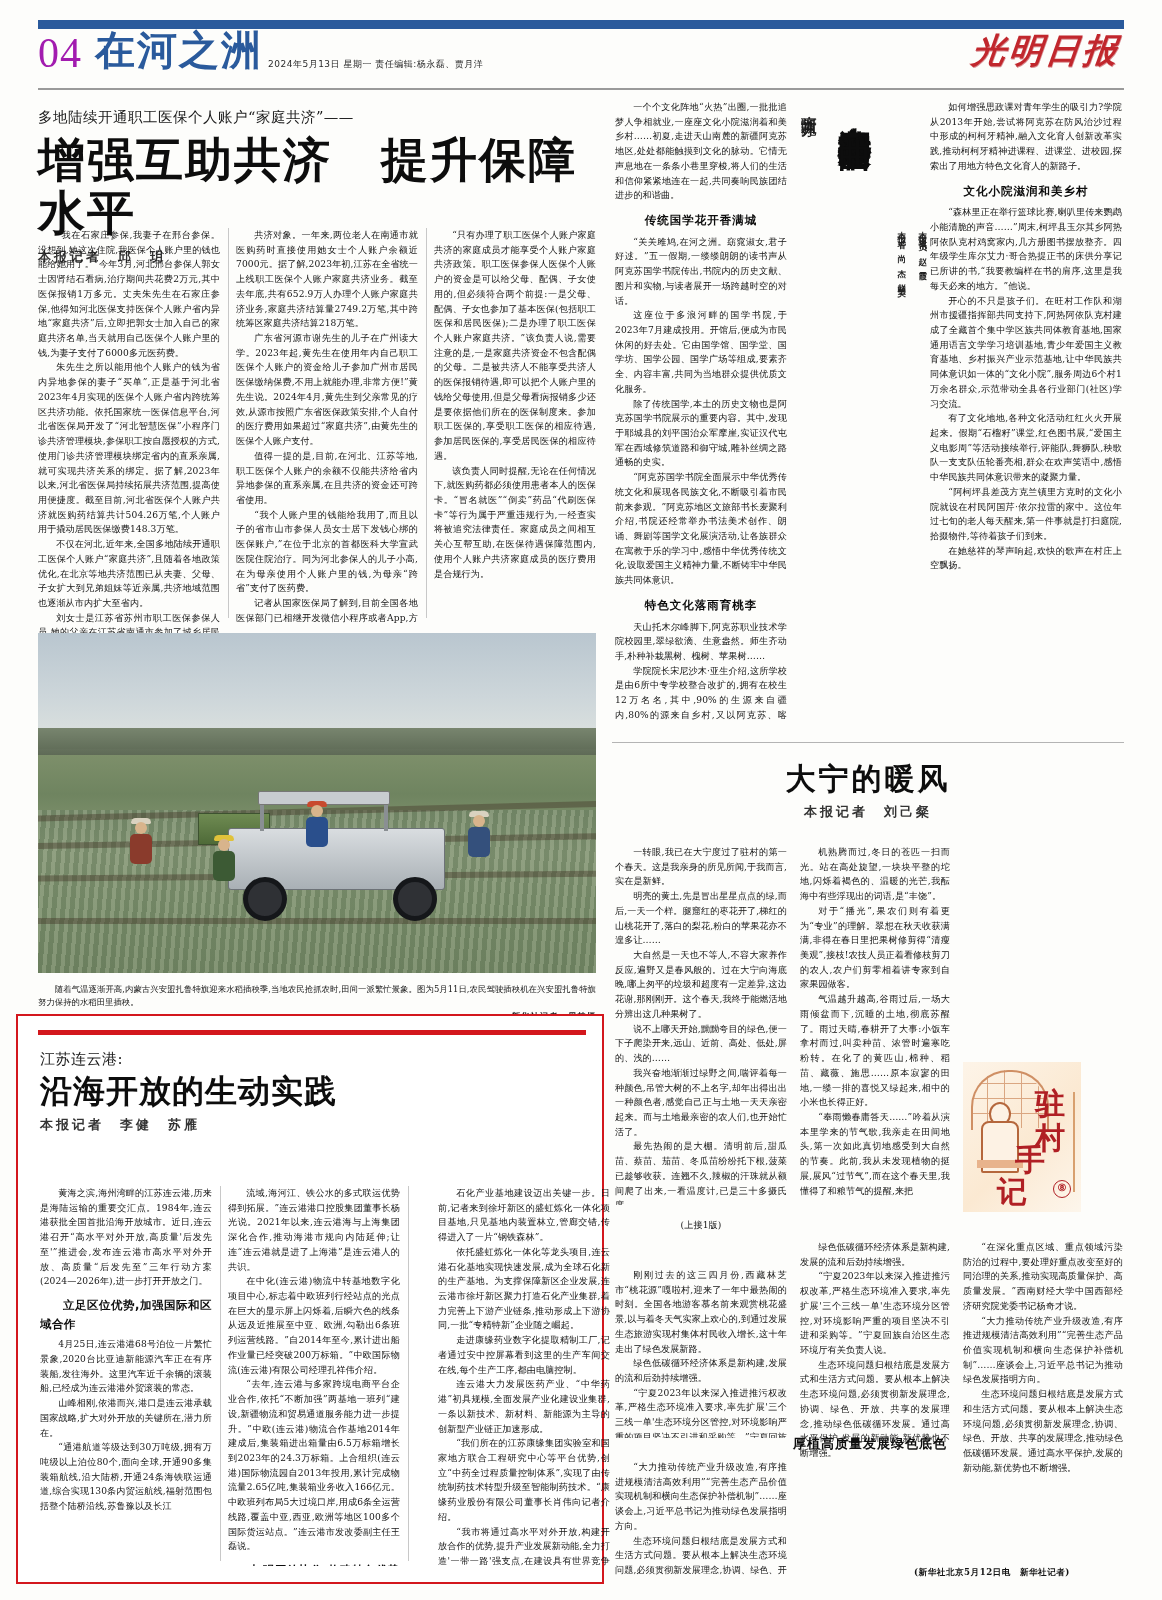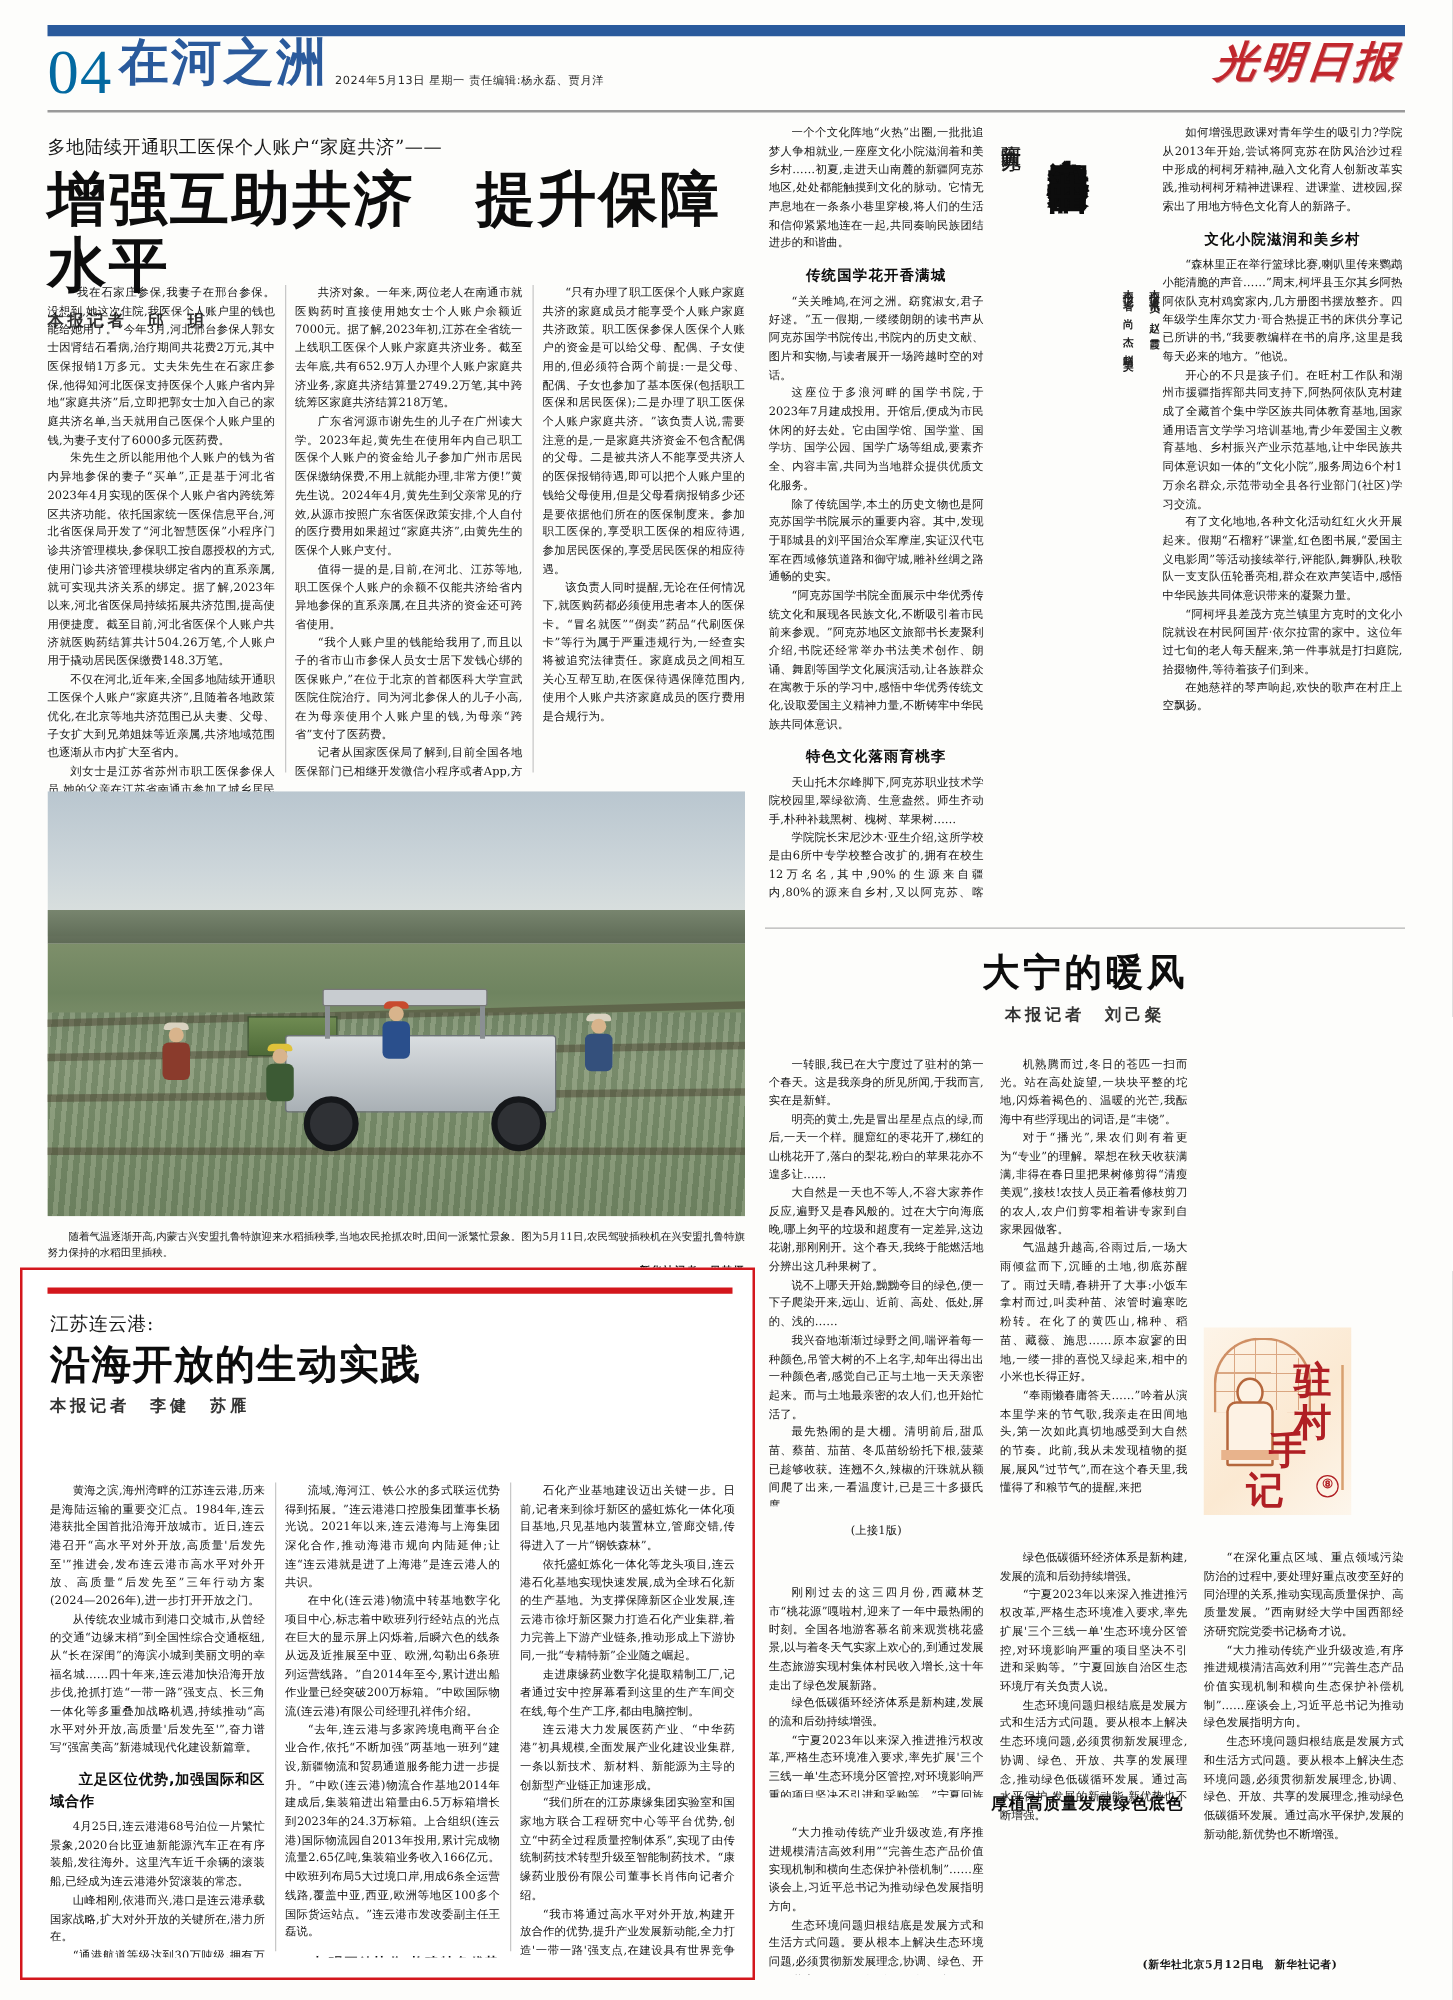--- a/index.html
+++ b/index.html
@@ -6,21 +6,21 @@
   body{font-family:"DejaVu Serif","Liberation Serif",serif;}
   #page{
     position:relative;width:1162px;height:1600px;background:#fdfdfb;
     overflow:hidden;margin:0 auto;
   }
   
   .topbar{position:absolute;left:38px;top:20px;width:1086px;height:9px;background:#2a5a9c;}
   .rule-under-masthead{position:absolute;left:38px;top:88px;width:1086px;height:2px;background:#9a9a9a;}
   .rule-thin{position:absolute;background:#b4b4b4;height:1px;}
   
-  .pagenum{position:absolute;left:38px;top:32px;font-size:50px;color:#0369a1;
+  .pagenum{position:absolute;left:38px;top:32px;font-size:42px;color:#a21caf;
            font-family:"Liberation Serif",serif;letter-spacing:1px;line-height:1;}
   .sectionname{position:absolute;left:95px;top:30px;font-size:40px;color:#2a5a9c;
            font-weight:bold;letter-spacing:2px;line-height:1;
            font-family:"DejaVu Serif","Liberation Serif",serif;}
   .dateline{position:absolute;left:268px;top:58px;font-size:9px;color:#2a2a2a;letter-spacing:.5px;
             font-family:"DejaVu Sans","Liberation Sans",sans-serif;font-weight:normal;}
   .nameplate{position:absolute;right:42px;top:30px;font-size:34px;color:#c1272d;
              font-family:"DejaVu Serif",serif;font-weight:bold;font-style:italic;
              letter-spacing:3px;transform:skewX(-6deg);line-height:1.2;
              text-shadow:0.5px 0.5px 0 rgba(180,30,40,.5);}
@@ -289,36 +289,35 @@
   <div id="redbox">
     <div class="redbar"></div>
     <div style="position:absolute;left:22px;top:34px;width:300px;">
       <div class="hl-kicker" style="font-size:15px;">江苏连云港:</div>
       <div class="hl-main" style="font-size:32px;margin-top:5px;letter-spacing:1px;">沿海开放的生动实践</div>
       <div class="byline" style="margin-top:6px;">本报记者　李健　苏雁</div>
     </div>
 
     <div class="col" style="position:absolute;left:22px;top:170px;width:172px;height:380px;overflow:hidden;">
       <p>黄海之滨,海州湾畔的江苏连云港,历来是海陆运输的重要交汇点。1984年,连云港获批全国首批沿海开放城市。近日,连云港召开“高水平对外开放,高质量'后发先至'”推进会,发布连云港市高水平对外开放、高质量“后发先至”三年行动方案(2024—2026年),进一步打开开放之门。</p>
-      <p>从传统农业城市到港口交城市,从曾经的交通“边缘末梢”到全国性综合交通枢纽,从“长在深闺”的海滨小城到美丽文明的幸福名城……四十年来,连云港加快沿海开放步伐,抢抓打造“一带一路”强支点、长三角一体化等多重叠加战略机遇,持续推动“高水平对外开放,高质量'后发先至'”,奋力谱写“强富美高”新港城现代化建设新篇章。</p>
       <div class="subhead">立足区位优势,加强国际和区域合作</div>
       <p>4月25日,连云港港68号泊位一片繁忙景象,2020台比亚迪新能源汽车正在有序装船,发往海外。这里汽车近千余辆的滚装船,已经成为连云港港外贸滚装的常态。</p>
       <p>山峰相刚,依港而兴,港口是连云港承载国家战略,扩大对外开放的关键所在,潜力所在。</p>
       <p>“通港航道等级达到30万吨级,拥有万吨级以上泊位80个,面向全球,开通90多集装箱航线,沿大陆桥,开通24条海铁联运通道,综合实现130条内贸运航线,福射范围包括整个陆桥沿线,苏鲁豫以及长江</p>
     </div>
     <div class="vrule" style="left:202px;top:170px;height:375px;"></div>
     <div class="col" style="position:absolute;left:210px;top:170px;width:172px;height:380px;overflow:hidden;">
       <p>流域,海河江、铁公水的多式联运优势得到拓展。”连云港港口控股集团董事长杨光说。2021年以来,连云港海与上海集团深化合作,推动海港市规向内陆延伸;让连“连云港就是进了上海港”是连云港人的共识。</p>
       <p>在中化(连云港)物流中转基地数字化项目中心,标志着中欧班列行经站点的光点在巨大的显示屏上闪烁着,后瞬六色的线条从远及近推展至中亚、欧洲,勾勒出6条班列运营线路。”自2014年至今,累计进出船作业量已经突破200万标箱。”中欧国际物流(连云港)有限公司经理孔祥伟介绍。</p>
       <p>“去年,连云港与多家跨境电商平台企业合作,依托“不断加强”两基地一班列“建设,新疆物流和贸易通道服务能力进一步提升。”中欧(连云港)物流合作基地2014年建成后,集装箱进出箱量由6.5万标箱增长到2023年的24.3万标箱。上合组织(连云港)国际物流园自2013年投用,累计完成物流量2.65亿吨,集装箱业务收入166亿元。中欧班列布局5大过境口岸,用成6条全运营线路,覆盖中亚,西亚,欧洲等地区100多个国际货运站点。”连云港市发改委副主任王磊说。</p>
       <div class="subhead">加强开放协作,构建特色优势现代化产业体系</div>
 
     </div>
     <div class="vrule" style="left:390px;top:170px;height:375px;"></div>
-    <div class="col" style="position:absolute;left:398px;top:170px;width:172px;height:380px;overflow:hidden;">
+    <div class="col" style="position:absolute;left:420px;top:170px;width:172px;height:380px;overflow:hidden;">
       <p>石化产业基地建设迈出关键一步。日前,记者来到徐圩新区的盛虹炼化一体化项目基地,只见基地内装置林立,管廊交错,传得进入了一片“钢铁森林”。</p>
       <p>依托盛虹炼化一体化等龙头项目,连云港石化基地实现快速发展,成为全球石化新的生产基地。为支撑保障新区企业发展,连云港市徐圩新区聚力打造石化产业集群,着力完善上下游产业链条,推动形成上下游协同,一批“专精特新”企业随之崛起。</p>
       <p>走进康缘药业数字化提取精制工厂,记者通过安中控屏幕看到这里的生产车间交在线,每个生产工序,都由电脑控制。</p>
       <p>连云港大力发展医药产业、“中华药港”初具规模,全面发展产业化建设业集群,一条以新技术、新材料、新能源为主导的创新型产业链正加速形成。</p>
       <p>“我们所在的江苏康缘集团实验室和国家地方联合工程研究中心等平台优势,创立“中药全过程质量控制体系”,实现了由传统制药技术转型升级至智能制药技术。“康缘药业股份有限公司董事长肖伟向记者介绍。</p>
       <p>“我市将通过高水平对外开放,构建开放合作的优势,提升产业发展新动能,全力打造'一带一路'强支点,在建设具有世界竞争力的双向开放枢纽中,努力实现高质量'后发先至'。”连云港市委书记,市人大常委会主任马士光说。</p>
     </div>
   </div>
 
 </div>

